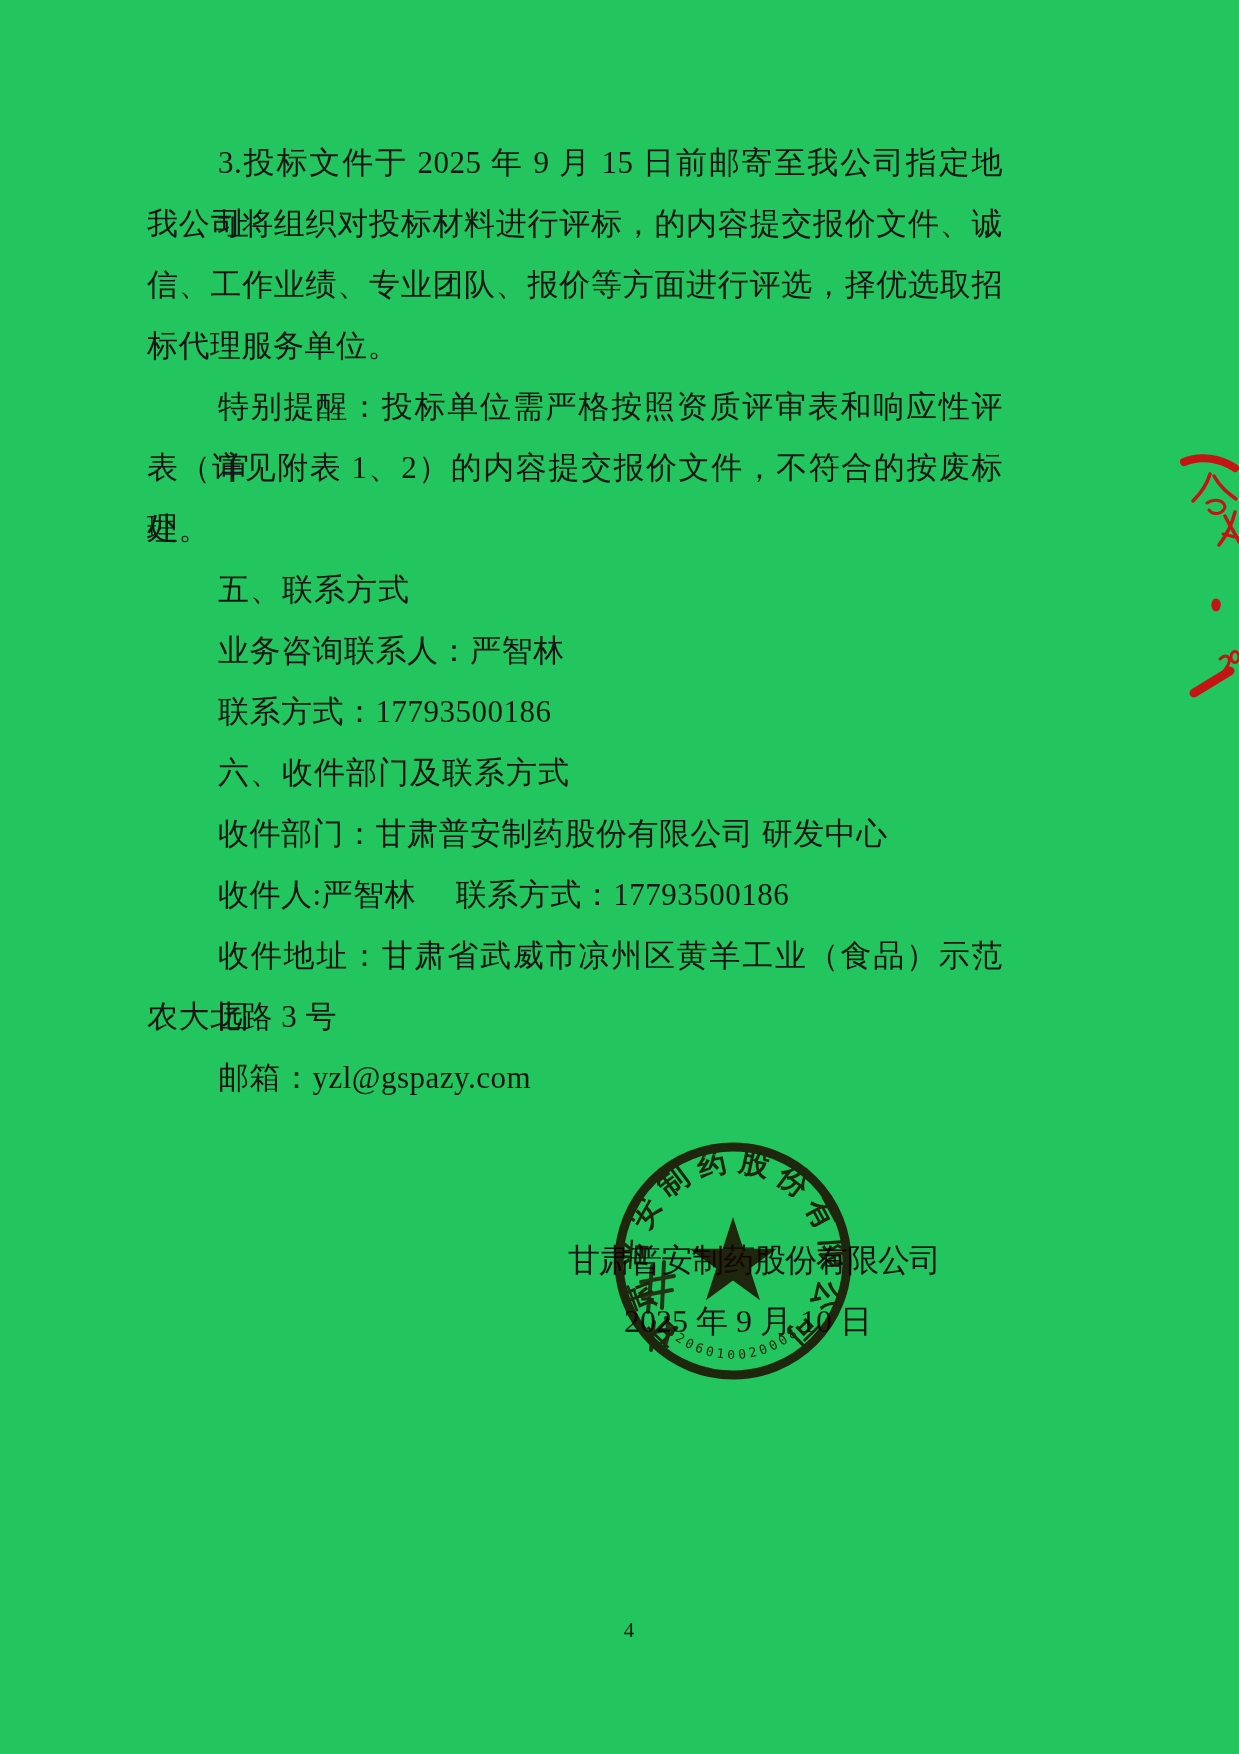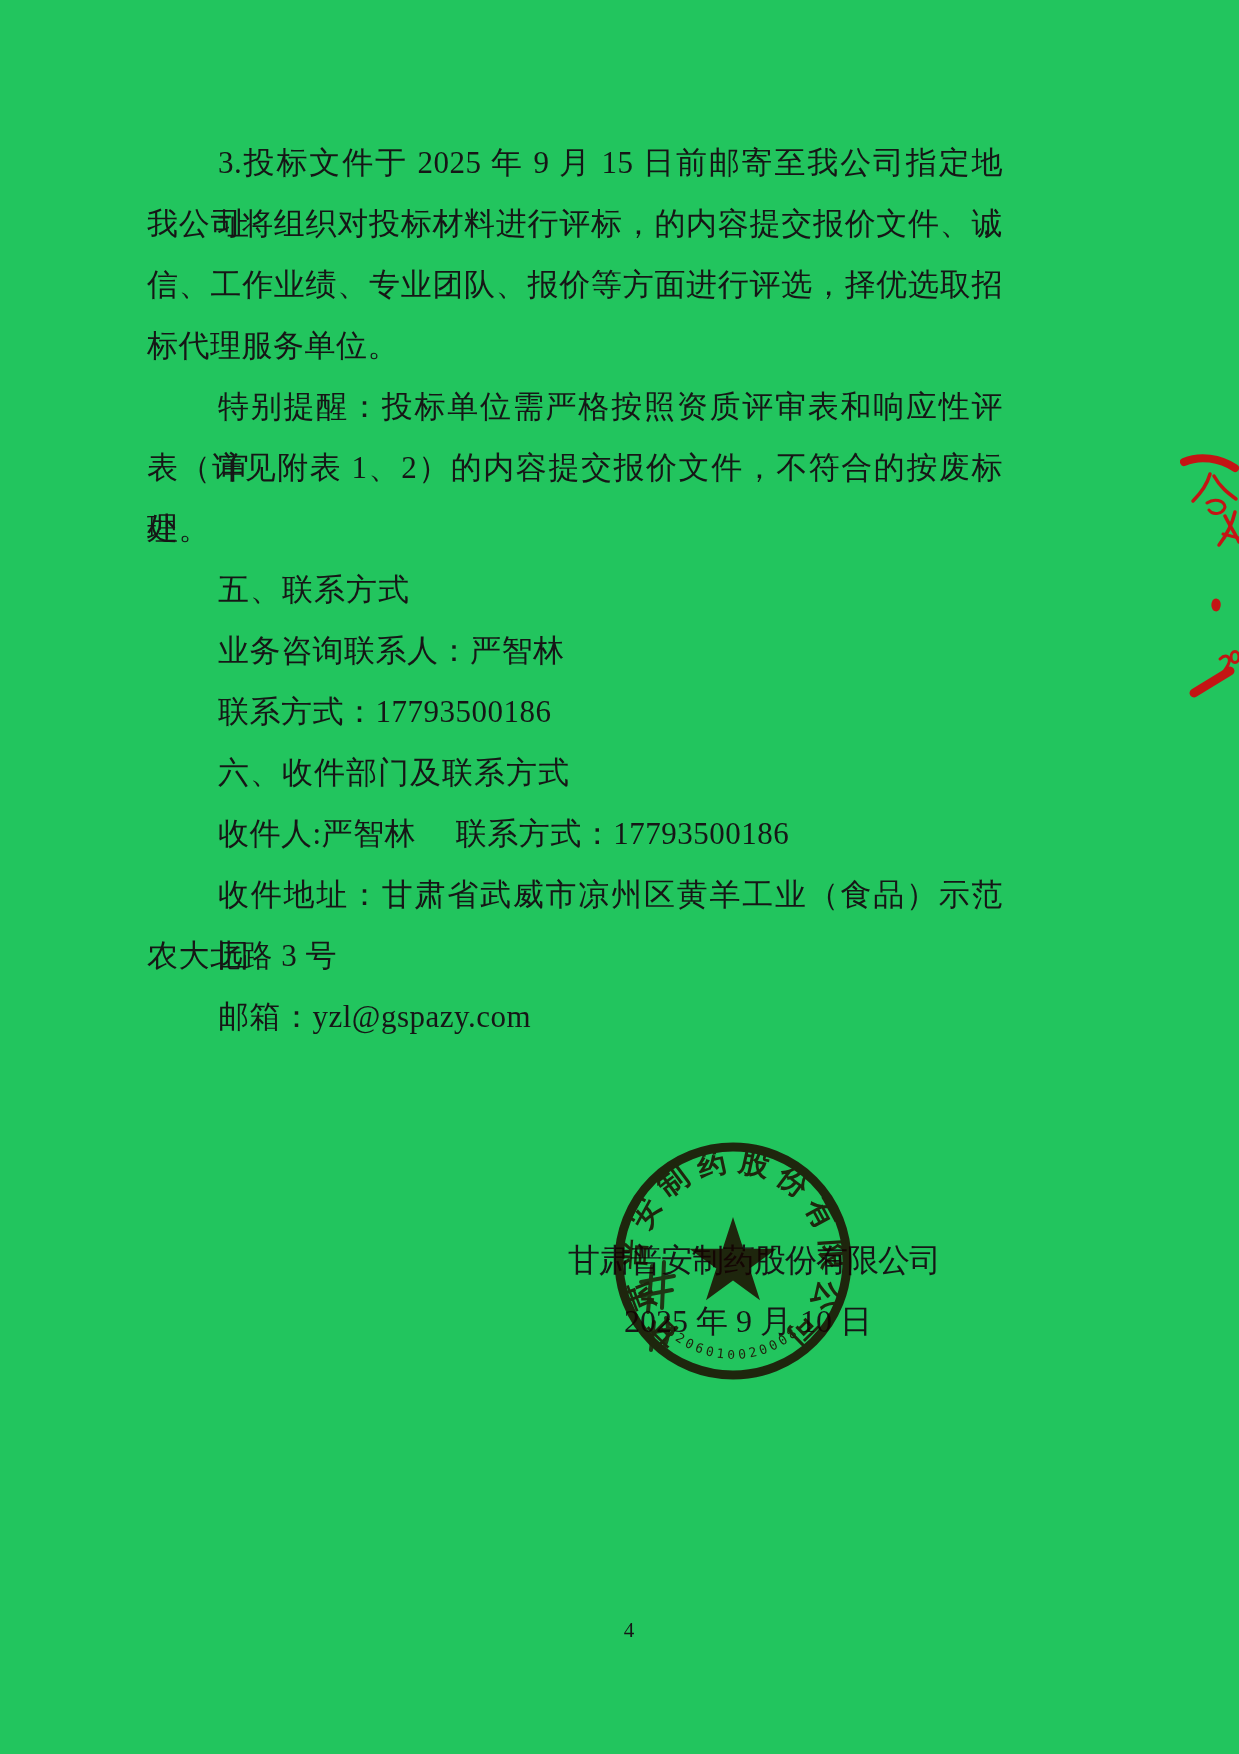--- a/index.html
+++ b/index.html
@@ -67,20 +67,21 @@
     <div class="line fill">我公司将组织对投标材料进行评标，的内容提交报价文件、诚</div>
     <div class="line fill">信、工作业绩、专业团队、报价等方面进行评选，择优选取招</div>
     <div class="line">标代理服务单位。</div>
     <div class="line fill indent bold">特别提醒：投标单位需严格按照资质评审表和响应性评审</div>
     <div class="line fill bold">表（详见附表 1、2）的内容提交报价文件，不符合的按废标处</div>
     <div class="line bold">理。</div>
     <div class="line indent header">五、联系方式</div>
     <div class="line indent">业务咨询联系人：严智林</div>
     <div class="line indent">联系方式：17793500186</div>
     <div class="line indent header">六、收件部门及联系方式</div>
+    <div class="line indent">收件部门：甘肃普安制药股份有限公司 研发中心</div>
     <div class="line indent">收件人:严智林　 联系方式：17793500186</div>
     <div class="line fill indent">收件地址：甘肃省武威市凉州区黄羊工业（食品）示范园</div>
     <div class="line">农大北路 3 号</div>
     <div class="line indent">邮箱：yzl@gspazy.com</div>
   </div>
 
   <div class="signature-company">甘肃普安制药股份有限公司</div>
   <div class="signature-date">2025 年 9 月 10 日</div>
 
   <svg class="company-seal" viewBox="0 0 250 250">

